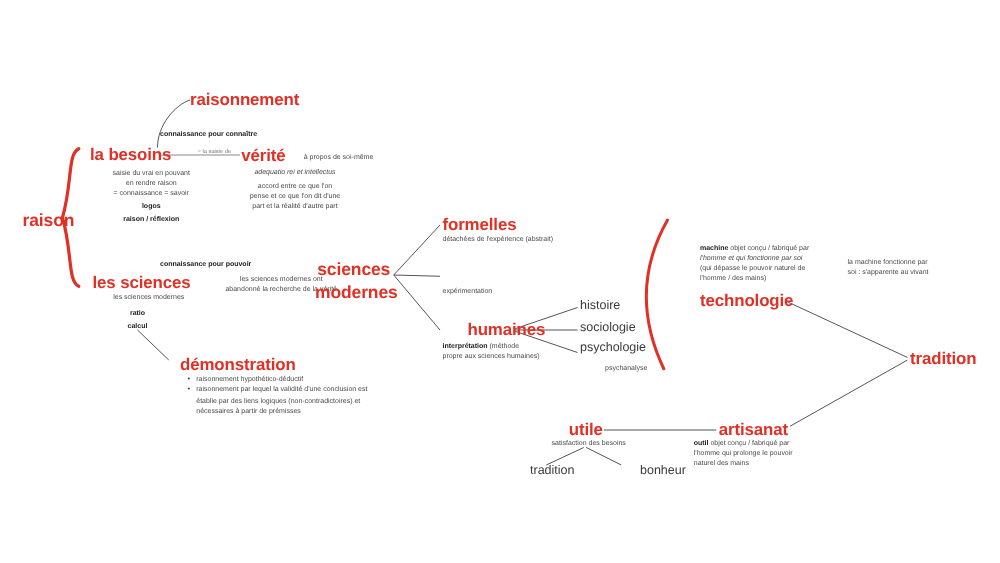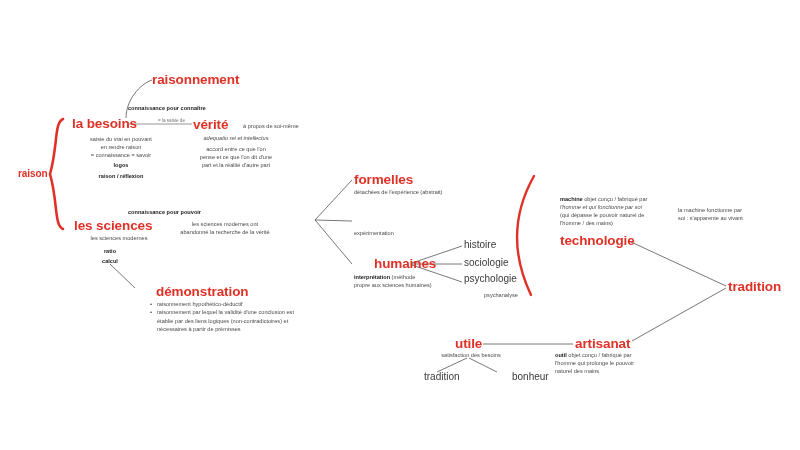--- a/index.html
+++ b/index.html
@@ -28,21 +28,21 @@
   .red-head {
     color: #e03127;
     font-weight: bold;
     font-size: 13.5px;
     letter-spacing: -0.1px;
   }
   .red-head.big {
     font-size: 14px;
   }
   .red-head.raison {
-    font-size: 10px;
+    font-size: 14px;
   }
   .dark-head {
     color: #3a3a3a;
     font-size: 10px;
   }
   .note {
     color: #4a4a4a;
     font-size: 5.6px;
     line-height: 1.45;
     font-weight: normal;
@@ -143,26 +143,30 @@
   <div class="node note center" style="left:64px; top:234px; width:110px;">les sciences modernes</div>
   <div class="node note center" style="left:160px; top:220px; width:130px;">
     <span class="blk">les sciences modernes ont</span>
     <span class="blk">abandonné la recherche de la vérité</span>
   </div>
   <div class="node note bold center" style="left:64px; top:247px; width:92px;">
     <span class="blk">ratio</span>
     <span class="blk" style="margin-top:2px;">calcul</span>
   </div>
 
-  <div class="node red-head" style="left:156px; top:284px;">démonstration</div>
+  <div class="node red-head" style="left:144px; top:284px;">démonstration</div>
   <ul class="bullets node" style="left:144px; top:300px; width:150px;">
     <li>raisonnement hypothético-déductif</li>
     <li style="white-space:normal;">raisonnement par lequel la validité d'une conclusion est établie par des liens logiques (non-contradictoires) et nécessaires à partir de prémisses</li>
   </ul>
 
+  <div class="node red-head big center" style="left:252px; top:207px; width:62px; line-height:1.25;">
+    <span class="blk">sciences</span>
+    <span class="blk">modernes</span>
+  </div>
 
   <div class="node red-head" style="left:354px; top:172px;">formelles</div>
   <div class="node note" style="left:354px; top:188px;">détachées de l'expérience (abstrait)</div>
 
   <div class="node note" style="left:354px; top:229px;">expérimentation</div>
 
   <div class="node red-head" style="left:354px; top:256px;margin-left:20px;">humaines</div>
   <div class="node note" style="left:354px; top:273px;">
     <span class="blk">
       <b class="inline">interprétation</b><span> (méthode</span>

